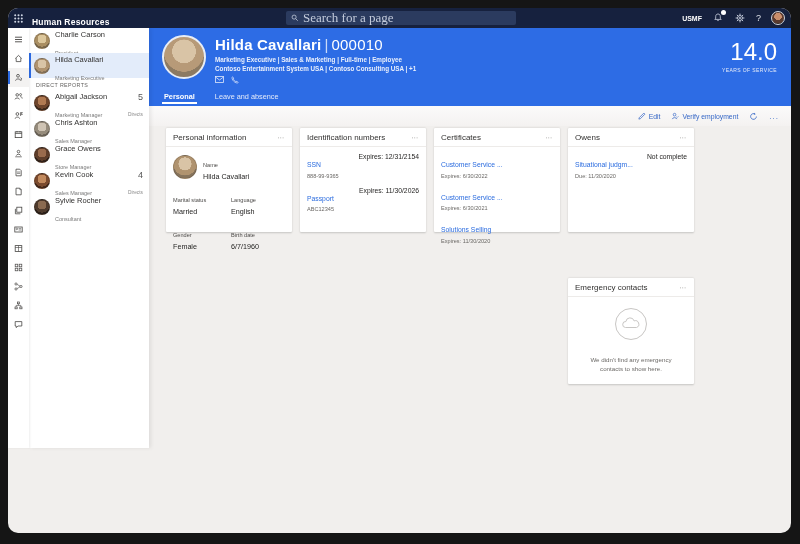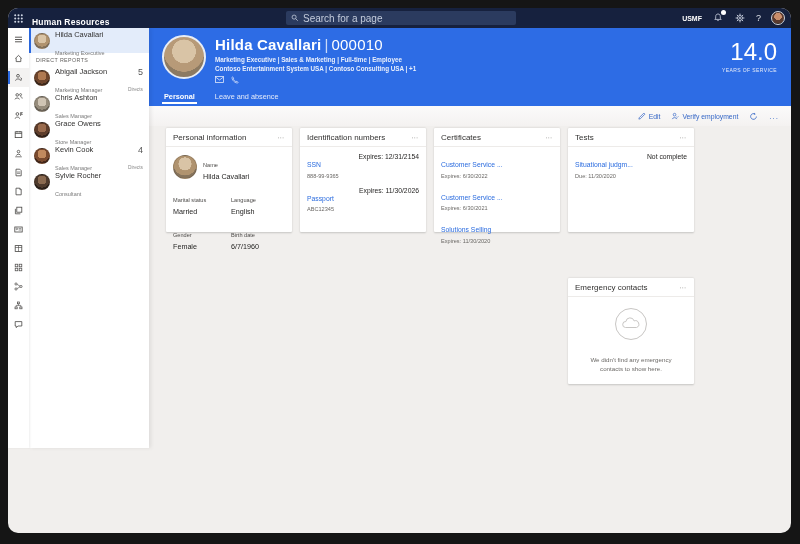--- a/index.html
+++ b/index.html
@@ -5,21 +5,21 @@
   * { margin:0; padding:0; box-sizing:border-box; }
   html,body { width:800px; height:544px; }
   body { background:#151515; font-family:"Liberation Sans", sans-serif; position:relative; overflow:hidden; }
   .window { position:absolute; left:8px; top:8px; width:783px; height:525px; background:#f1efed; border-radius:10px; overflow:hidden; }
 
   
   .topbar { position:absolute; left:0; top:0; right:0; height:20px; background:#16213e; display:flex; align-items:center; z-index:30; }
   .waffle { width:20px; height:20px; display:flex; align-items:center; justify-content:center; cursor:pointer; }
   .app-title { color:#fff; font-size:8.5px; font-weight:bold; margin-left:4px; letter-spacing:.2px;margin-top:8px; }
   .searchbox { position:absolute; left:278px; top:3px; width:230px; height:14px; background:#2b3b5f; border-radius:2px; display:flex; align-items:center; padding:0 5px; }
-  .searchbox input { background:transparent; border:none; outline:none; color:#cfd6e4; font-size:10px; width:100%; font-family:Liberation Sans, sans-serif; }
+  .searchbox input { background:transparent; border:none; outline:none; color:#cfd6e4; font-size:13px; width:100%; font-family:Liberation Serif, serif; }
   .searchbox input::placeholder { color:#c3cbdb; }
   .top-right { position:absolute; right:6px; top:0; height:20px; display:flex; align-items:center; gap:10px; }
   .company { color:#fff; font-size:7px; font-weight:bold; cursor:pointer; }
   .tb-ic { width:12px; height:12px; display:flex; align-items:center; justify-content:center; cursor:pointer; position:relative; }
   .help { color:#dfe3ea; font-size:9px; cursor:pointer; }
   .bell-badge { position:absolute; right:-2px; top:-2px; width:5px; height:5px; background:#fff; border-radius:50%; }
   .top-avatar { width:14px; height:14px; border-radius:50%; background:radial-gradient(circle at 50% 38%, #c98d6b 0 38%, #5a3a2e 39% 70%, #33271f 71%); border:1px solid #cdd2dc; cursor:pointer; }
 
   
   .rail { position:absolute; left:0; top:20px; width:21px; height:420px; background:#ffffff; box-shadow:1px 0 2px rgba(0,0,0,.07); z-index:20; display:flex; flex-direction:column; align-items:stretch; padding-top:2px; }
@@ -302,20 +302,24 @@
     <div class="rail-item">
         <span>
           <svg width="9" height="9" viewBox="0 0 9 9">
             <path d="M1.2,1.6 H7.8 V6 H4 L2.2,7.6 V6 H1.2 Z" fill="none" stroke="#484644" stroke-width="0.8"></path>
           </svg>
         </span>
       </div>
   </div>
 
   <div class="elist">
+    <div class="erow" style="height:25px;">
+      <span class="eav" style="background:radial-gradient(circle at 50% 36%, #dcc79c 0 38%, #a98e62 39% 66%, #7d6a4c 67%);"></span>
+      <span class="einfo"><span class="ename">Charlie Carson</span><br><span class="etitle">President</span></span>
+    </div>
     <div class="erow sel" style="height:25px;">
       <span class="eav" style="background:radial-gradient(circle at 50% 36%, #d9c4a6 0 38%, #b0936f 39% 66%, #87745c 67%);"></span>
       <span class="einfo"><span class="ename">Hilda Cavallari</span><br><span class="etitle">Marketing Executive</span></span>
     </div>
     <div class="ecaption">DIRECT REPORTS</div>
     <div class="erow" style="height:26px;">
       <span class="eav" style="background:radial-gradient(circle at 50% 36%, #b07a52 0 38%, #6e452c 39% 66%, #3f2a1c 67%);"></span>
       <span class="einfo"><span class="ename">Abigail Jackson</span><br><span class="etitle">Marketing Manager</span></span>
       <span class="edirects"><span class="num">5</span><br><span class="lbl">Directs</span></span>
     </div>
@@ -459,21 +463,21 @@
             <div class="ct-row"><span class="id-link">Customer Service ...</span><div class="id-sub">Expires: 6/30/2022</div></div>
             <div class="ct-row"><span class="id-link">Customer Service ...</span><div class="id-sub">Expires: 6/30/2021</div></div>
             <div class="ct-row"><span class="id-link">Solutions Selling</span><div class="id-sub">Expires: 11/30/2020</div></div>
           </div>
         </div>
       </div>
 
       <div class="col">
         <div class="card h104">
           <div class="card-h">
-            <span class="card-t">Tests</span>
+            <span class="card-t">Owens</span>
             <span class="card-more">⋯</span>
           </div>
           <div class="card-b">
             <div class="id-row">
               <span><span class="id-link">Situational judgm...</span><div class="id-sub">Due: 11/30/2020</div></span>
               <span class="id-right">Not complete</span>
             </div>
           </div>
         </div>
 

